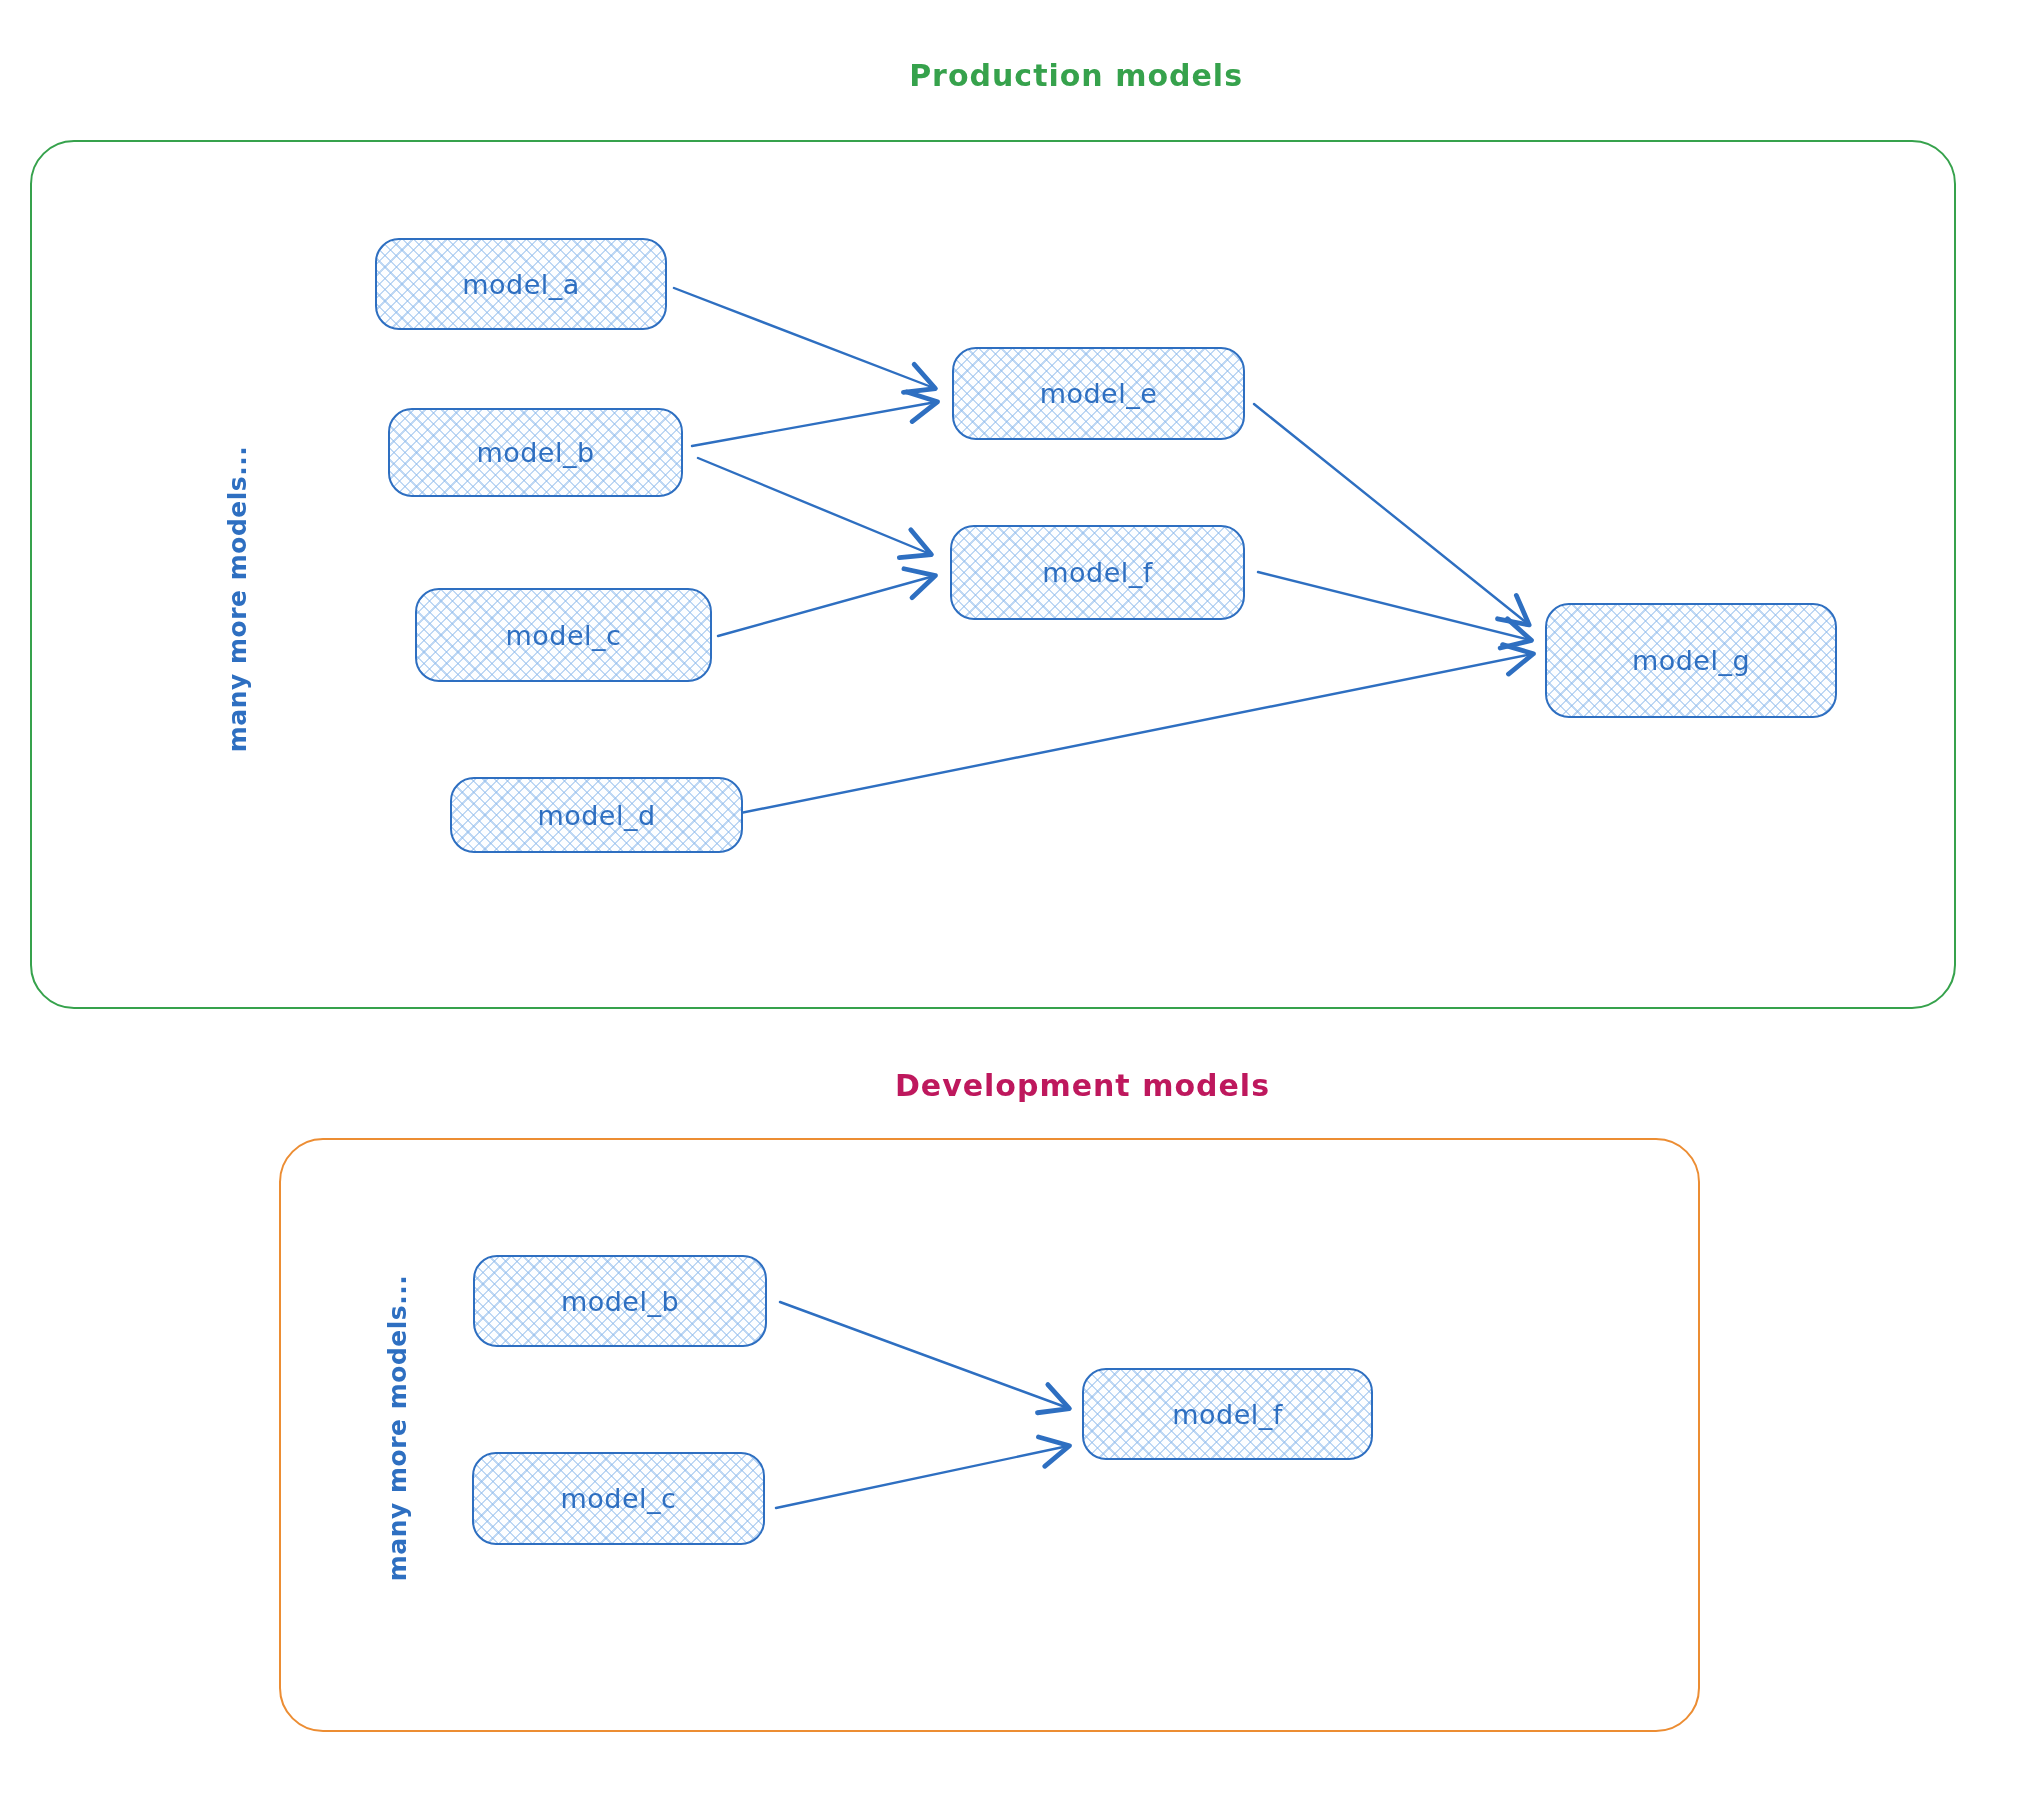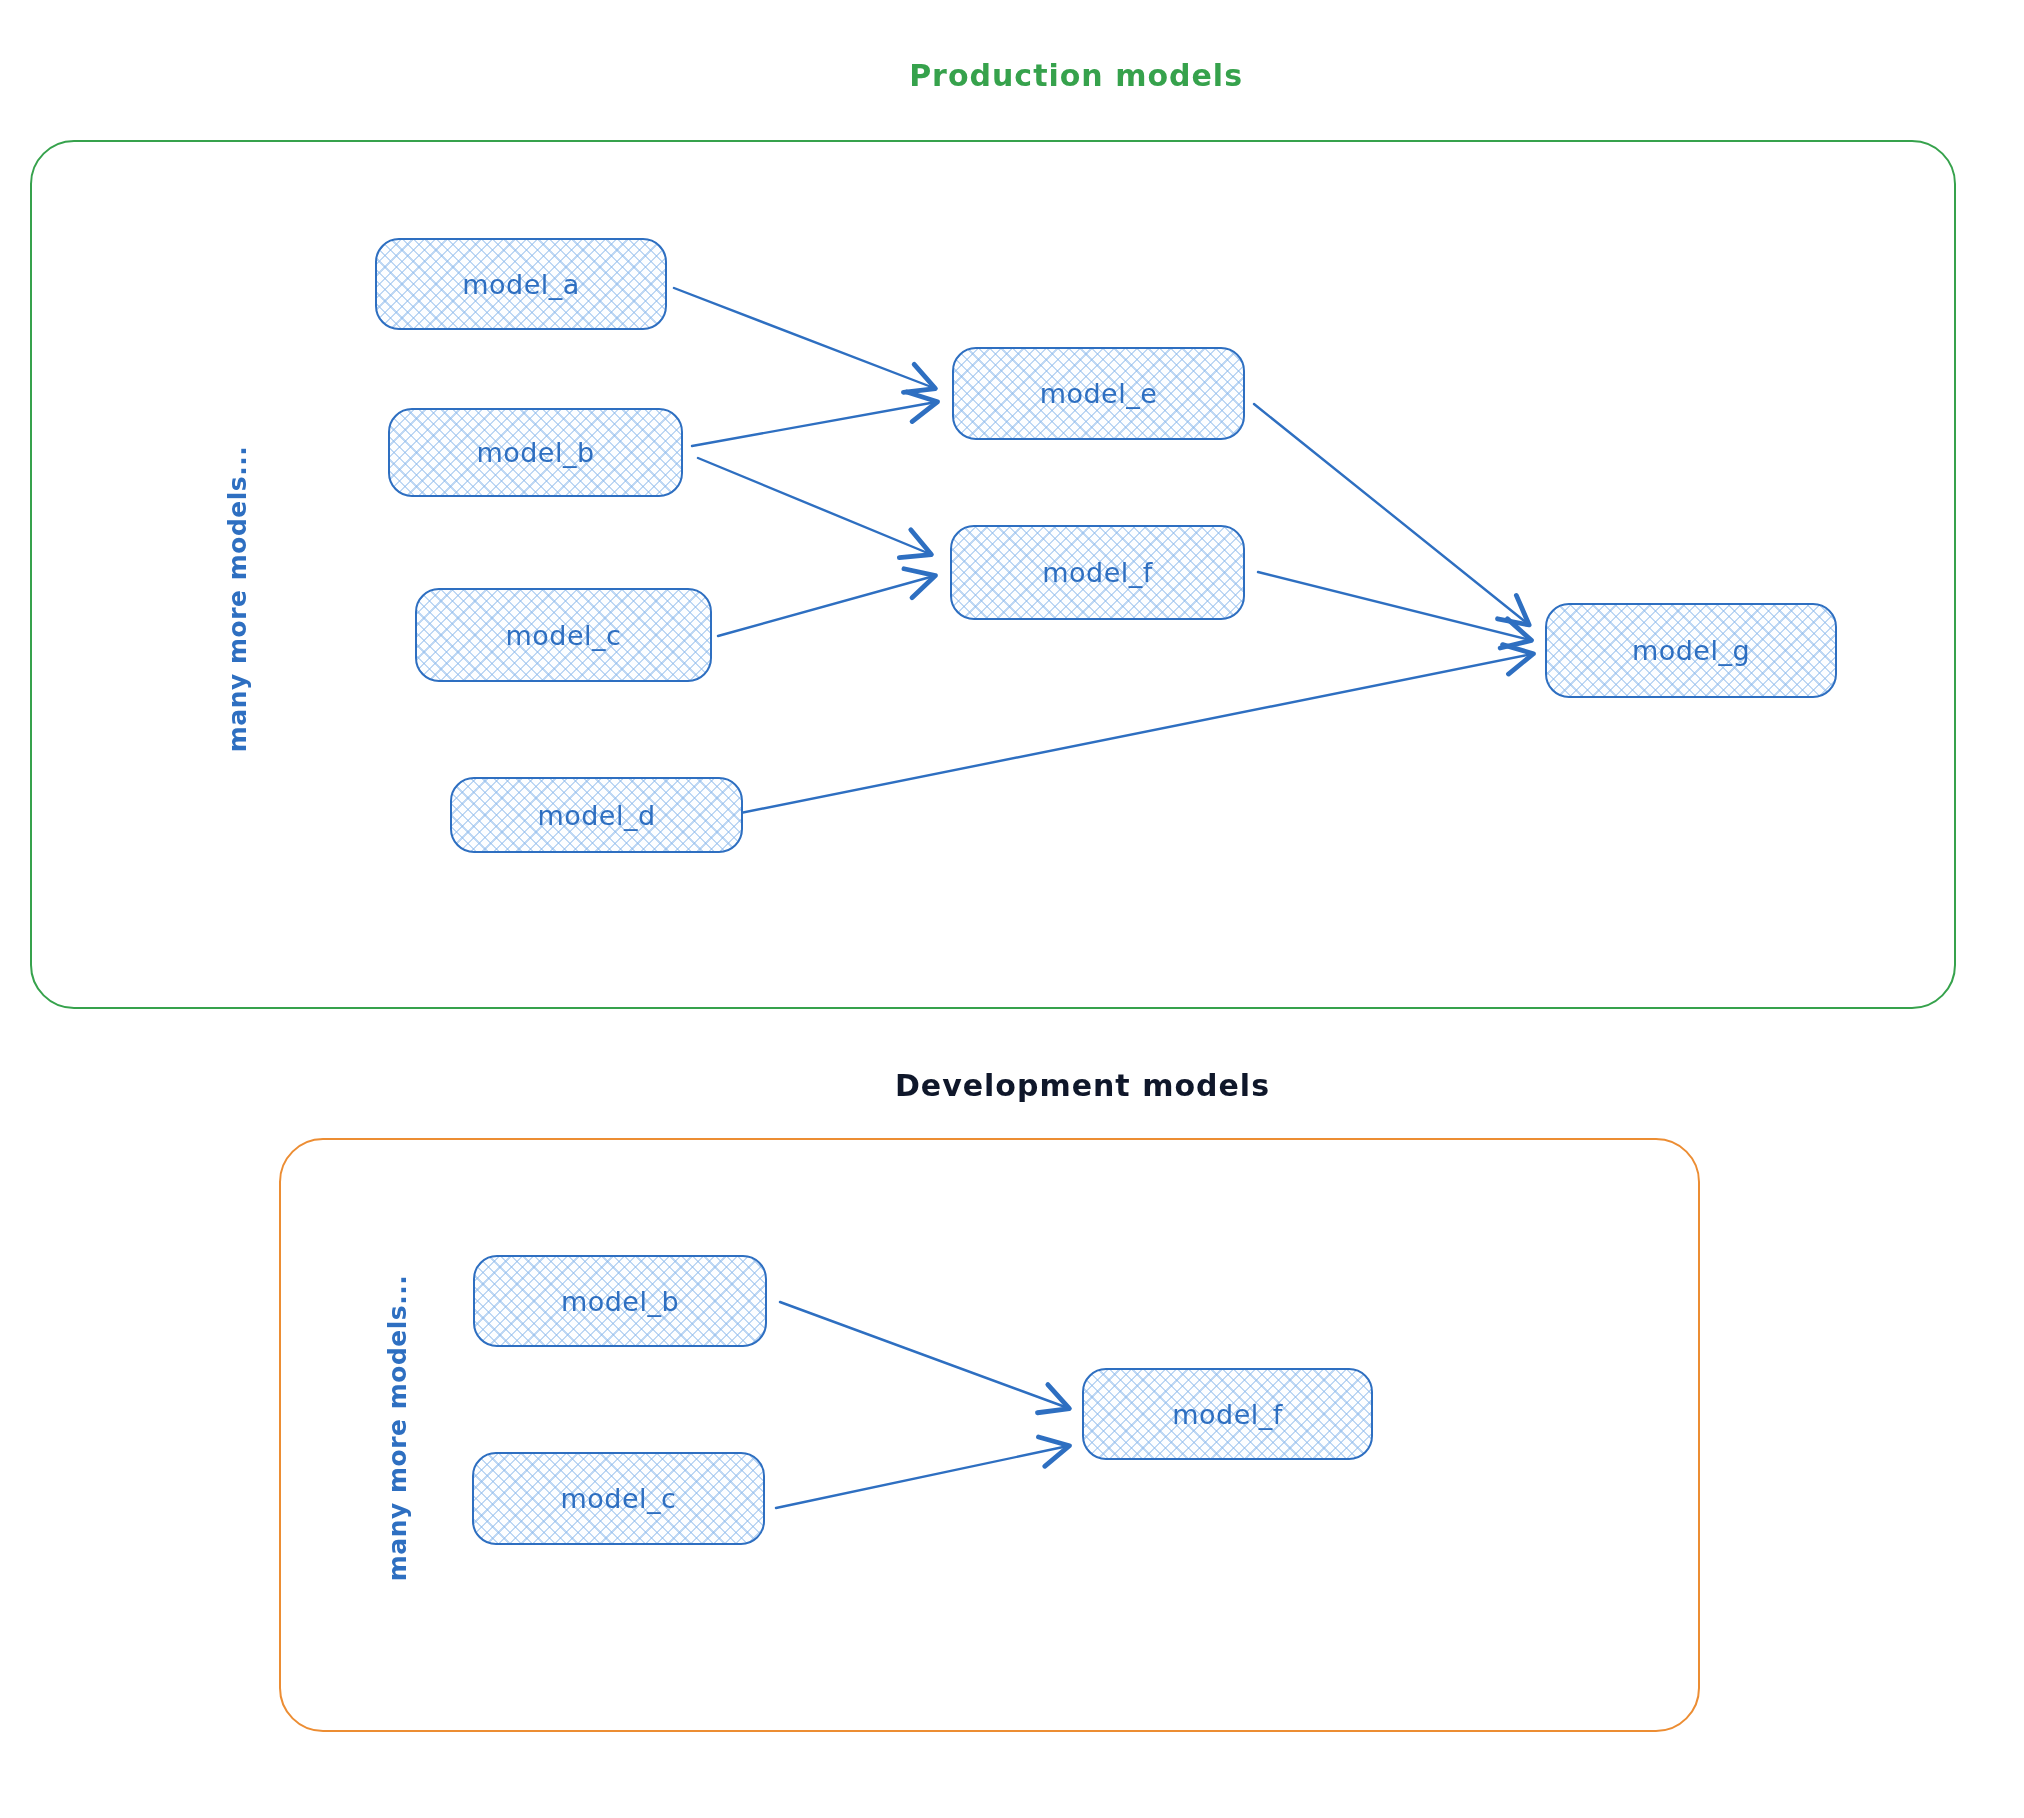--- a/index.html
+++ b/index.html
@@ -17,21 +17,21 @@
   }
   .section-title {
     position: absolute;
     width: 600px;
     text-align: right;
     font-size: 30px;
     font-weight: bold;
     letter-spacing: 1px;
   }
   .title-production { left: 643px; top: 58px; color: #36a24c; }
-  .title-development { left: 670px; top: 1068px; color: #0f172a; }
+  .title-development { left: 670px; top: 1068px; color: #be185d; }
 
   .frame {
     position: absolute;
     border: 2.5px solid;
     border-radius: 44px;
     background: transparent;
   }
   .frame-production {
     left: 30px; top: 140px; width: 1922px; height: 865px;
     border-color: #36a24c;
@@ -65,21 +65,21 @@
       repeating-linear-gradient(135deg, rgba(140,185,235,0.55) 0px, rgba(140,185,235,0.55) 1.6px, transparent 1.6px, transparent 8px);
   }
 
   
   .n-pa { left: 375px; top: 238px; width: 292px; height: 92px; }
   .n-pb { left: 388px; top: 408px; width: 295px; height: 89px; }
   .n-pc { left: 415px; top: 588px; width: 297px; height: 94px; }
   .n-pd { left: 402px; top: 777px; width: 293px; height: 76px; margin-left: 48px; }
   .n-pe { left: 952px; top: 347px; width: 293px; height: 93px; text-align: right; }
   .n-pf { left: 950px; top: 525px; width: 295px; height: 95px; }
-  .n-pg { left: 1545px; top: 603px; width: 292px; height: 95px; }
+  .n-pg { left: 1545px; top: 603px; width: 292px; height: 115px; }
 
   
   .n-db { left: 473px; top: 1255px; width: 294px; height: 92px; }
   .n-dc { left: 472px; top: 1452px; width: 293px; height: 93px; }
   .n-df { left: 1082px; top: 1368px; width: 291px; height: 92px; }
 
   .side-label {
     position: absolute;
     width: 320px;
     height: 32px;

